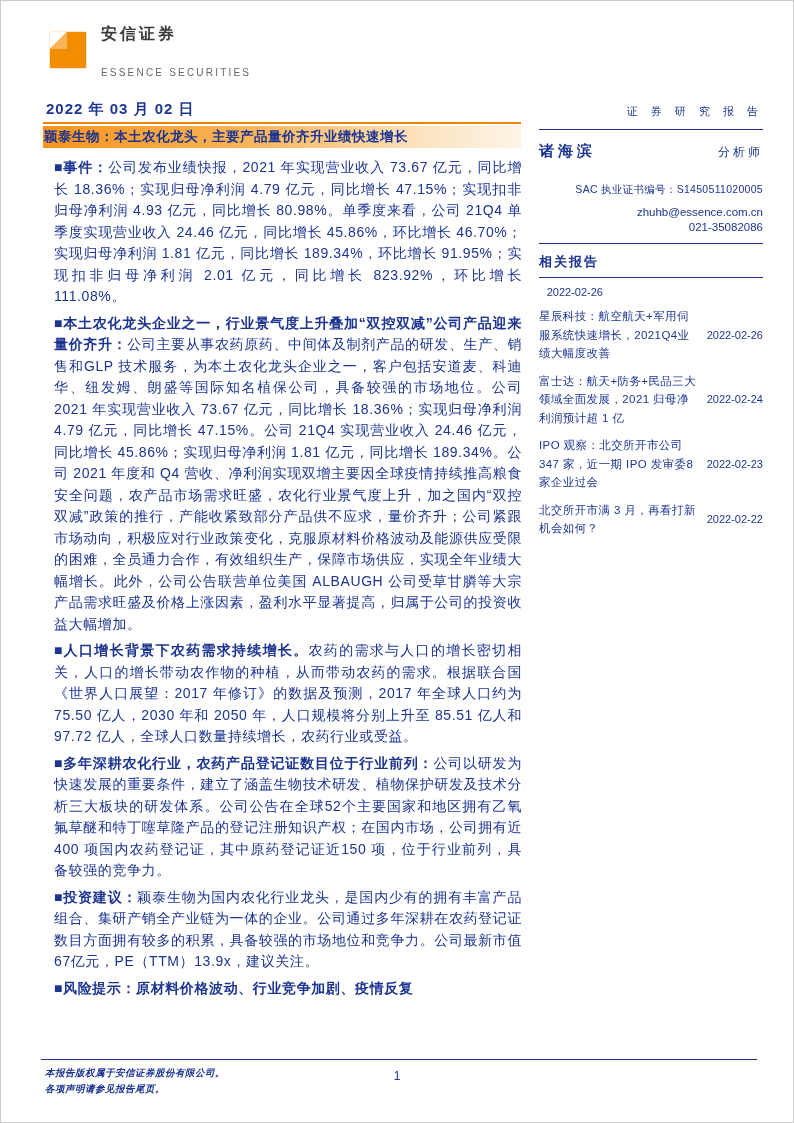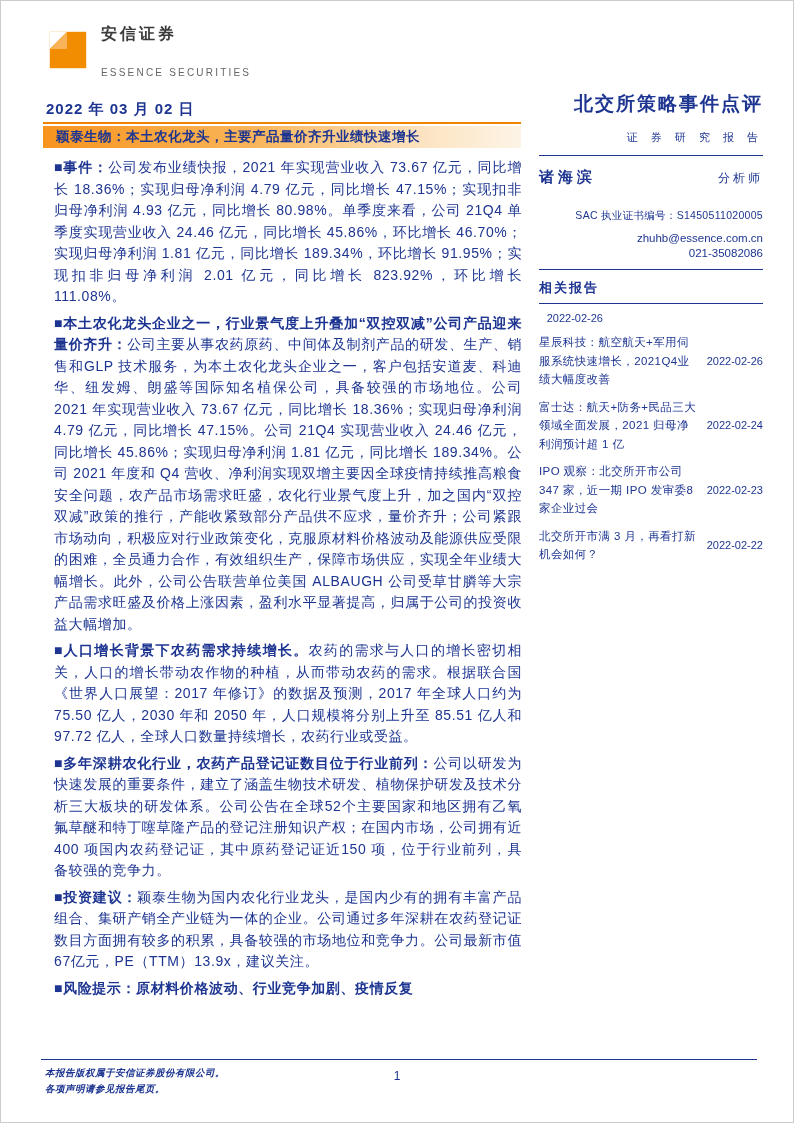--- a/index.html
+++ b/index.html
@@ -20,21 +20,21 @@
   .brand-text .cn{font-size:16px;font-weight:bold;color:#3a3a3a;letter-spacing:3px;line-height:26px;}
   .brand-text .en{font-size:10px;color:#666;letter-spacing:2.2px;margin-top:20px;}
   
   .date{position:absolute;left:45px;top:99px;font-size:15px;font-weight:bold;letter-spacing:1px;}
   .orange-rule{position:absolute;left:42px;top:121px;width:478px;height:2px;background:#f08300;}
   .banner{
     position:absolute;left:42px;top:125px;width:478px;height:22px;
     background:linear-gradient(90deg,#f7941e 0%,#f9b65c 45%,#fce4c2 80%,#fdf4e6 100%);
     display:flex;align-items:center;
   }
-  .banner-title{font-size:13.5px;font-weight:bold;color:#1d3591;padding-left:1px;letter-spacing:0.5px;white-space:nowrap;margin-left:12px;}
+  .banner-title{font-size:13.5px;font-weight:bold;color:#1d3591;padding-left:1px;letter-spacing:0.5px;white-space:nowrap;}
   .body-col{position:absolute;left:45px;top:156px;width:476px;}
   .para{margin:0 0 5px 8px;font-size:14px;line-height:21.5px;text-align:justify;letter-spacing:0.6px;}
   .para .lead{font-weight:bold;}
   
   .right-col{position:absolute;left:538px;top:90px;width:224px;}
   .rt-title{text-align:right;font-family:"Liberation Serif","DejaVu Serif",serif;font-size:19px;font-weight:bold;letter-spacing:2px;}
   .rt-tag{text-align:right;font-size:11px;letter-spacing:5px;margin-top:13px;}
   .divider{height:1px;background:#1d3591;margin-top:10px;}
   .analyst-row{display:flex;justify-content:space-between;align-items:baseline;margin-top:12px;}
   .analyst-name{font-family:"Liberation Serif","DejaVu Serif",serif;font-size:15px;font-weight:bold;letter-spacing:4px;}
@@ -90,21 +90,20 @@
     </p>
     <p class="para">
       <span class="lead">■投资建议：</span><span>颖泰生物为国内农化行业龙头，是国内少有的拥有丰富产品组合、集研产销全产业链为一体的企业。公司通过多年深耕在农药登记证数目方面拥有较多的积累，具备较强的市场地位和竞争力。公司最新市值67亿元，PE（TTM）13.9x，建议关注。</span>
     </p>
     <p class="para">
       <span class="lead">■风险提示：原材料价格波动、行业竞争加剧、疫情反复</span><span></span>
     </p>
   </div>
 
   <div class="right-col">
-    <div class="rt-title">北交所策略事件点评</div>
     <div class="rt-tag">证 券 研 究 报 告</div>
     <div class="divider"></div>
 
     <div class="analyst-row">
       <span class="analyst-name">诸海滨</span>
       <span class="analyst-role">分析师</span>
     </div>
     <div class="sac">SAC 执业证书编号：S1450511020005</div>
     <div class="email">zhuhb@essence.com.cn</div>
     <div class="phone">021-35082086</div>

